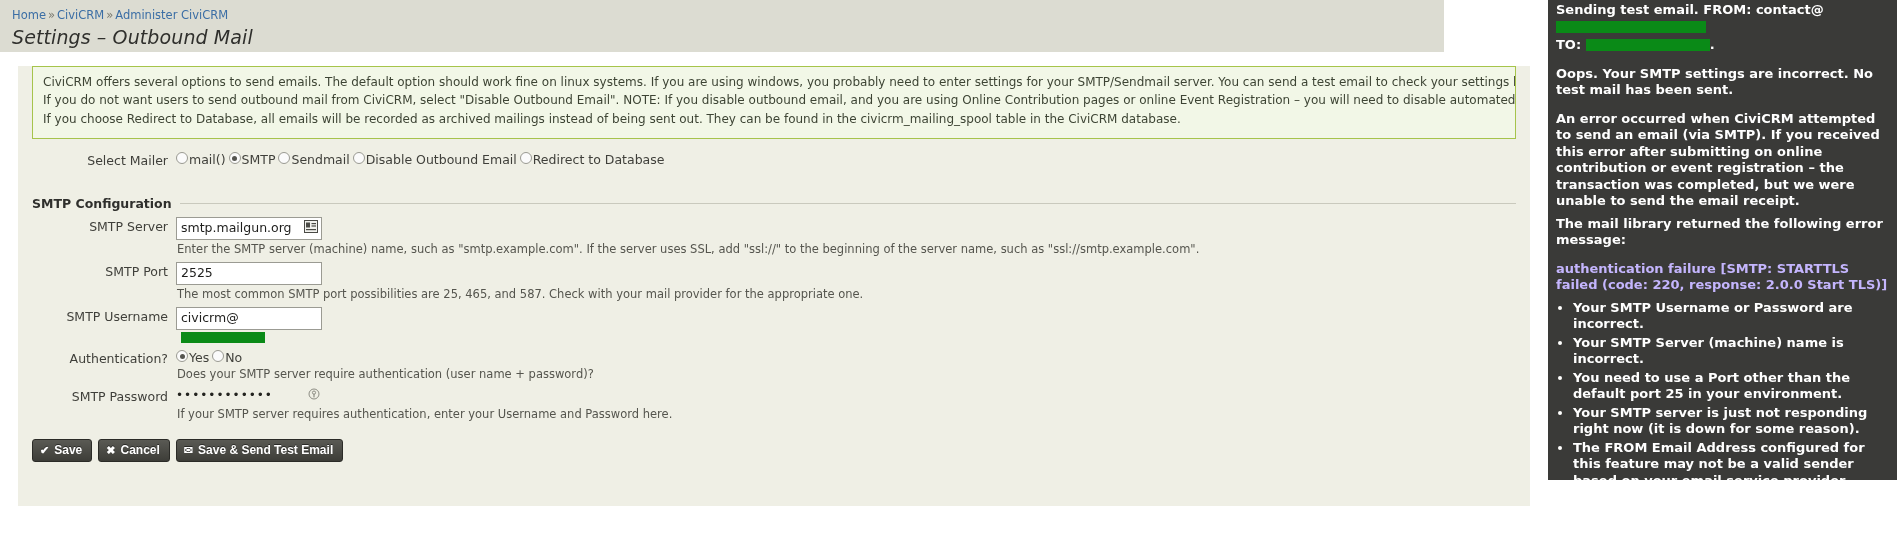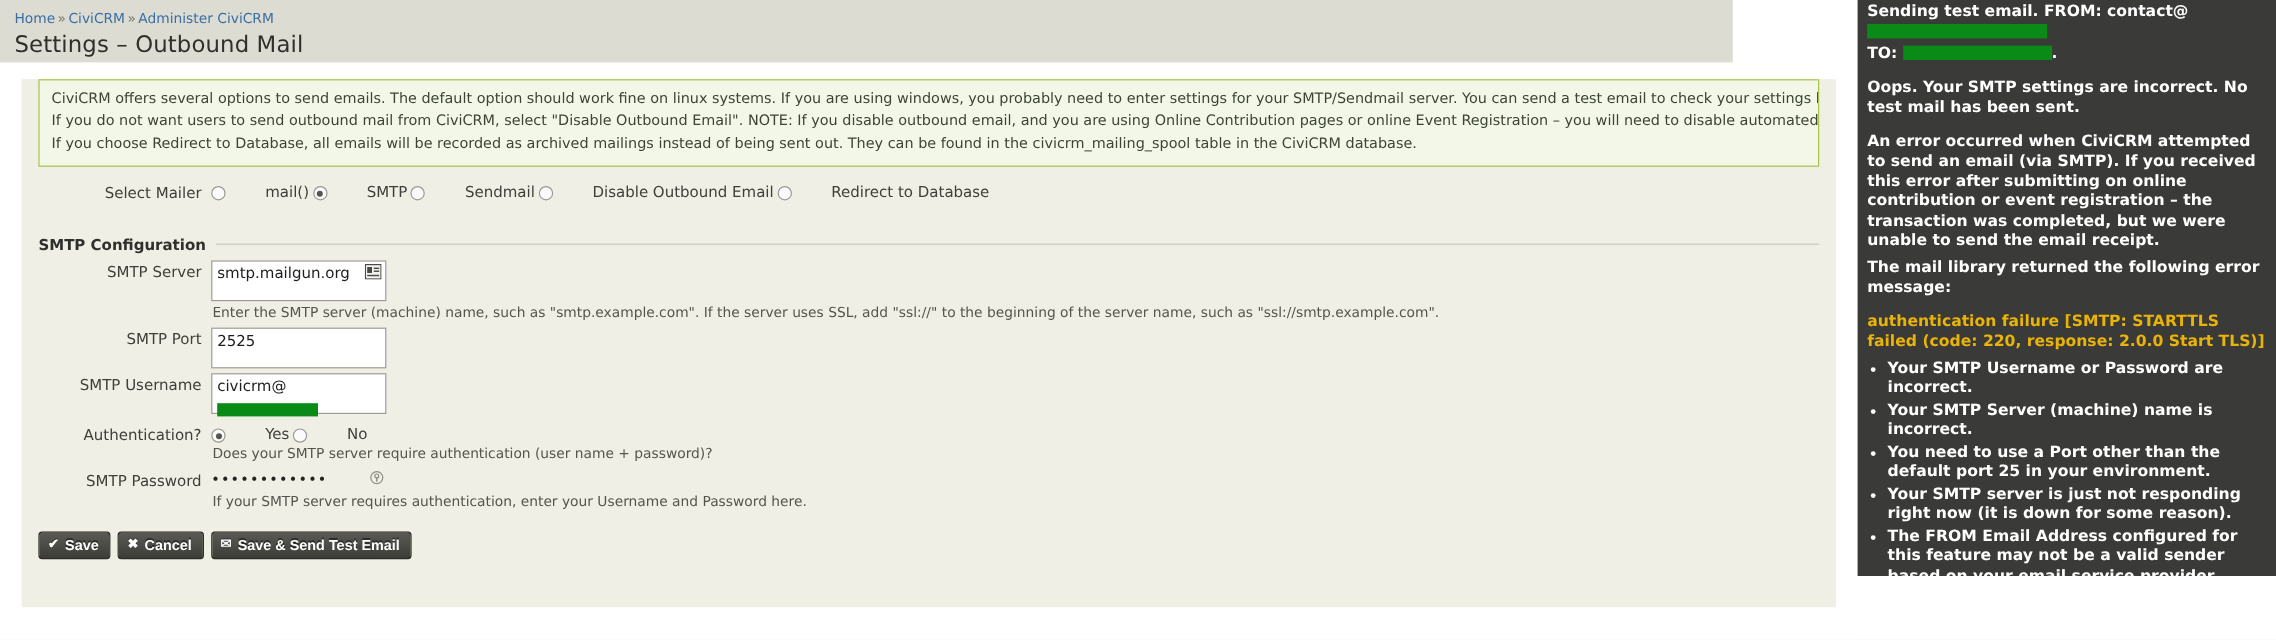--- a/index.html
+++ b/index.html
@@ -30,20 +30,21 @@
     color:#3b6ea5;
     text-decoration:none;
   }
   .breadcrumb .sep{ color:#7a7a70; margin:0 2px;}
   .page-title{
     padding:4px 0 0 12px;
     font-size:19px;
     font-weight:normal;
     color:#2f2f2c;
     letter-spacing:.1px;
+    font-style:italic;
   }
 
   
   .page-body{
     background:#ffffff;
     width:1548px;
     height:481px;
     padding:0;
     position:relative;
   }
@@ -87,21 +88,21 @@
   }
   .fld{ flex:1; }
 
   .radio-line{
     padding-top:1px;
     font-size:12.5px;
     color:#3f3f3a;
     display:flex;
     align-items:center;
   }
-  .radio-line label{ margin-right:3px; display:inline-flex; align-items:flex-end;gap:32px;}
+  .radio-line label{ margin-right:3px; display:inline-flex; align-items:flex-start;}
   .radio{
     width:12px;height:12px;border-radius:50%;
     border:1px solid #9a9a92;
     background:#fbfbfb;
     display:inline-block;
     margin-right:1px;
     position:relative;
     vertical-align:-2px;
     flex:none;
   }
@@ -117,21 +118,21 @@
     margin:28px 14px 2px 14px;
     font-weight:bold;
     font-size:12.5px;
     color:#2f2f2c;
   }
   .section-head .line{
     flex:1;height:1px;background:#c9c9bd;margin-left:8px;
   }
 
   .txtbox{
-    height:34px;
+    height:23px;
     border:1px solid #9b9b93;
     background:#ffffff;
     font-family:"DejaVu Sans","Liberation Sans",sans-serif;
     font-size:12.5px;
     color:#1e1e1c;
     padding:0 22px 0 4px;
     line-height:20px;
     position:relative;
   }
   .txtwrap{ position:relative; display:inline-block; }
@@ -202,21 +203,21 @@
     color:#ffffff;
     font-size:13px;
     line-height:16.5px;
     font-weight:bold;
     padding:2px 8px 0 8px;
     overflow:hidden;
   }
   .overlay p{ margin:12px 0 6px 0; }
   .overlay p.tight{ margin:0 0 2px 0; }
   .overlay .err{
-    color:#eab308;
+    color:#c4b5fd;
   }
   .overlay ul{
     margin:0 0 6px 0;
     padding-left:17px;
   }
   .overlay li{ margin:0 0 2px 0; }
   .ored{
     display:inline-block;
     background:#0a8a17;
     height:12px;
@@ -291,20 +292,21 @@
           </span>
         </span>
         <div class="hint">Enter the SMTP server (machine) name, such as "smtp.example.com". If the server uses SSL, add "ssl://" to the beginning of the server name, such as "ssl://smtp.example.com".</div>
       </div>
     </div>
 
     <div class="row">
       <div class="lbl">SMTP Port</div>
       <div class="fld">
         <span class="txtbox" style="display:inline-block;width:146px;">2525</span>
+        <div class="hint">The most common SMTP port possibilities are 25, 465, and 587. Check with your mail provider for the appropriate one.</div>
       </div>
     </div>
 
     <div class="row">
       <div class="lbl">SMTP Username</div>
       <div class="fld">
         <span class="txtbox" style="display:inline-block;width:146px;padding-right:4px;"><span>civicrm@</span><span class="redact" style="width:84px;"></span></span>
       </div>
     </div>
 

